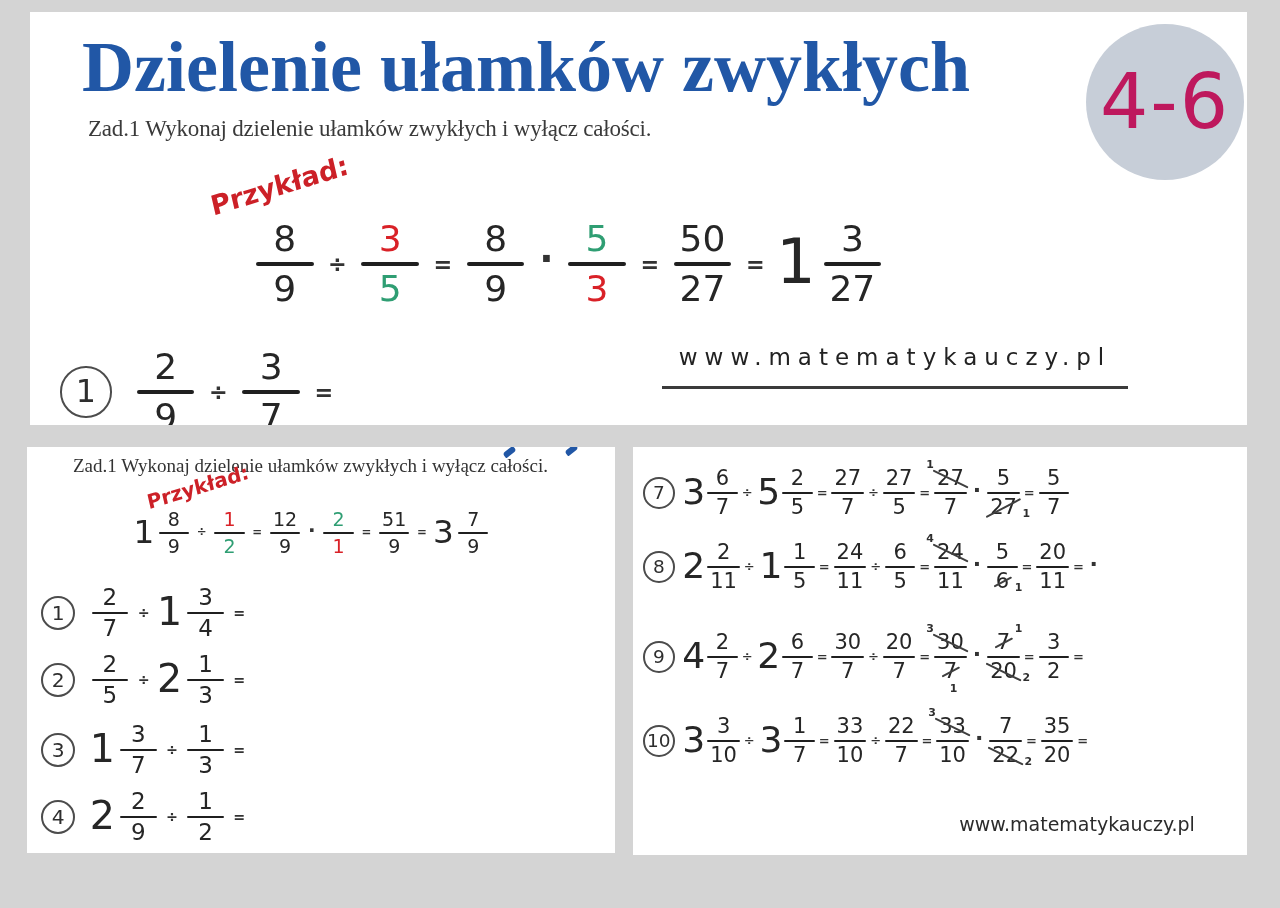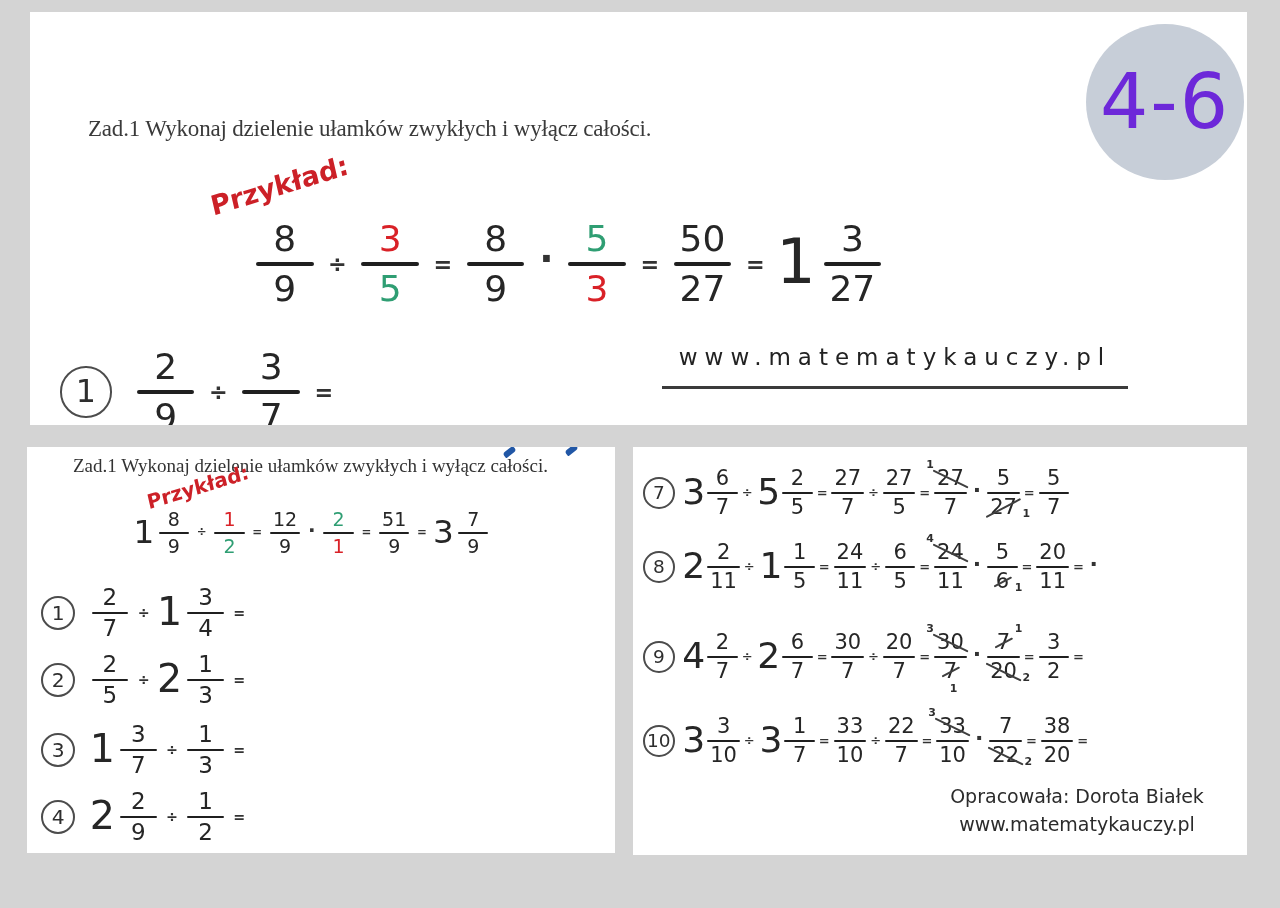--- a/index.html
+++ b/index.html
@@ -14,21 +14,21 @@
     font-size:72px;font-weight:600;color:#2157a6;letter-spacing:0px;white-space:nowrap;}
   #top-task{position:absolute;left:58px;top:104px;font-family:"Liberation Serif",serif;
     font-size:23px;color:#3a3a3a;letter-spacing:-0.2px;white-space:nowrap;}
   .przyklad{position:absolute;color:#cc2027;font-weight:700;transform:rotate(-17deg) skewX(-4deg);
     white-space:nowrap;}
   #top-przyklad{left:178px;top:158px;font-size:27px;}
   #left-przyklad{left:118px;top:28px;font-size:20px;}
 
   #badge{position:absolute;left:1056px;top:12px;width:158px;height:156px;border-radius:50%;
     background:#c7ced8;display:flex;align-items:center;justify-content:center;}
-  #badge-label{font-size:76px;color:#6d28d9;letter-spacing:2px;line-height:1;}
+  #badge-label{font-size:76px;color:#be185d;letter-spacing:2px;line-height:1;}
 
   #top-site{position:absolute;left:630px;top:332px;width:470px;text-align:center;
     font-size:23px;letter-spacing:7px;color:#222;white-space:nowrap;}
   #top-site-line{position:absolute;left:632px;top:374px;width:466px;height:3px;background:#3b3b3b;}
 
   #left-task{position:absolute;left:46px;top:8px;font-family:"Liberation Serif",serif;
     font-size:19px;color:#333;white-space:nowrap;}
   .blue-mark{position:absolute;width:13px;height:6px;background:#2157a6;border-radius:4px 4px 4px 1px;
     transform:rotate(-38deg);}
   #blue-mark-1{left:476px;top:2px;}
@@ -83,20 +83,21 @@
   #right-problem-8{left:10px;top:82px;height:76px;}
   #right-problem-9{left:10px;top:172px;height:76px;}
   #right-problem-10{left:10px;top:256px;height:76px;}
 </style>
 </head>
 <body>
 
 <div id="stage">
 
   <div id="top-panel" class="panel">
+    <div id="main-title">Dzielenie ułamków zwykłych</div>
     <div id="top-task">Zad.1 Wykonaj dzielenie ułamków zwykłych i wyłącz całości.</div>
     <div id="top-przyklad" class="przyklad">Przykład:</div>
     <div id="badge">
       <span id="badge-label">4-6</span>
     </div>
     <div id="top-example" class="eq eq-lg">
         <span class="frac">
           <span class="fpart">
             <span class="fval">8</span>
           </span>
@@ -635,26 +636,25 @@
             <span class="fval">7</span>
           </span>
           <span class="bar"></span>
           <span class="fpart">
             <span class="fval">22<i class="strike sd"></i><span class="note n-r">2</span></span>
           </span>
         </span>
         <span class="op">=</span>
         <span class="frac">
           <span class="fpart">
-            <span class="fval">38</span>
+            <span class="fval">35</span>
           </span>
           <span class="bar"></span>
           <span class="fpart">
             <span class="fval">20</span>
           </span>
         </span>
         <span class="op">=</span>
       </div>
-    <div id="rp-credit">Opracowała: Dorota Białek</div>
     <div id="rp-site">www.matematykauczy.pl</div>
   </div>
 
 </div>
 
 </body></html>

